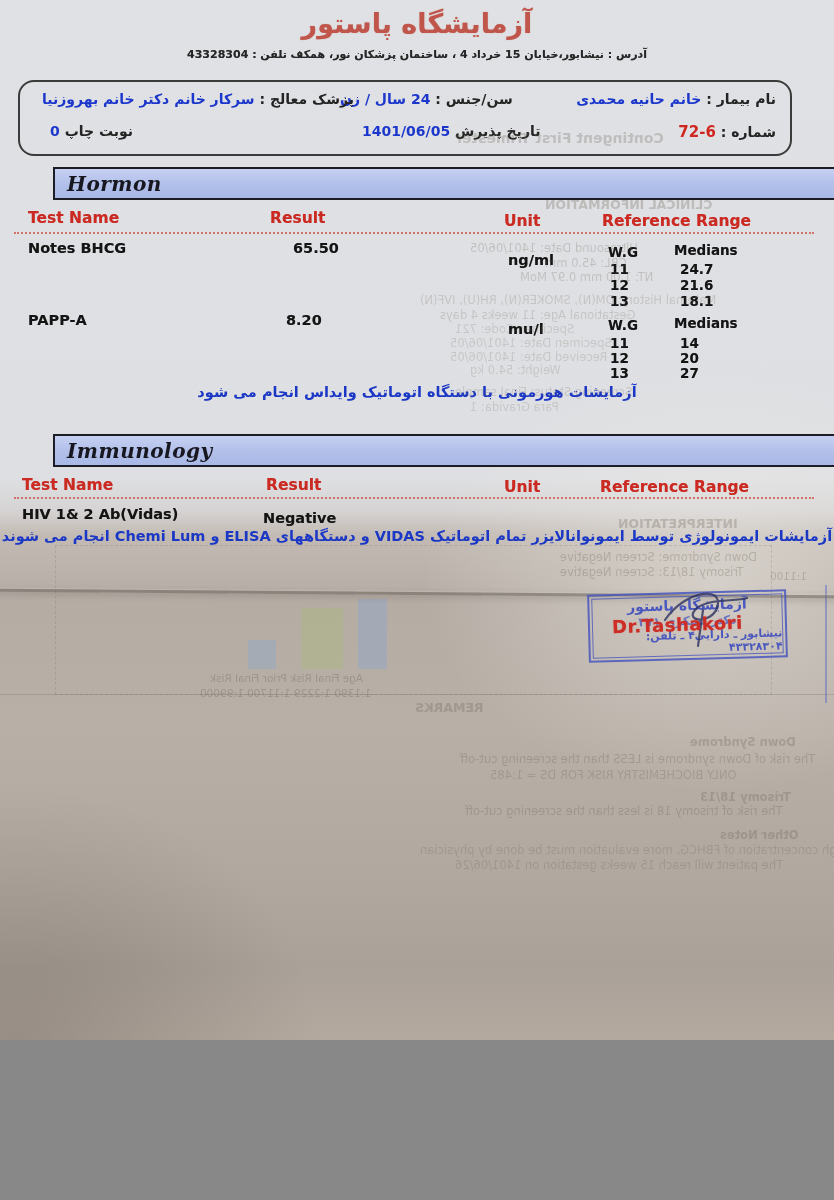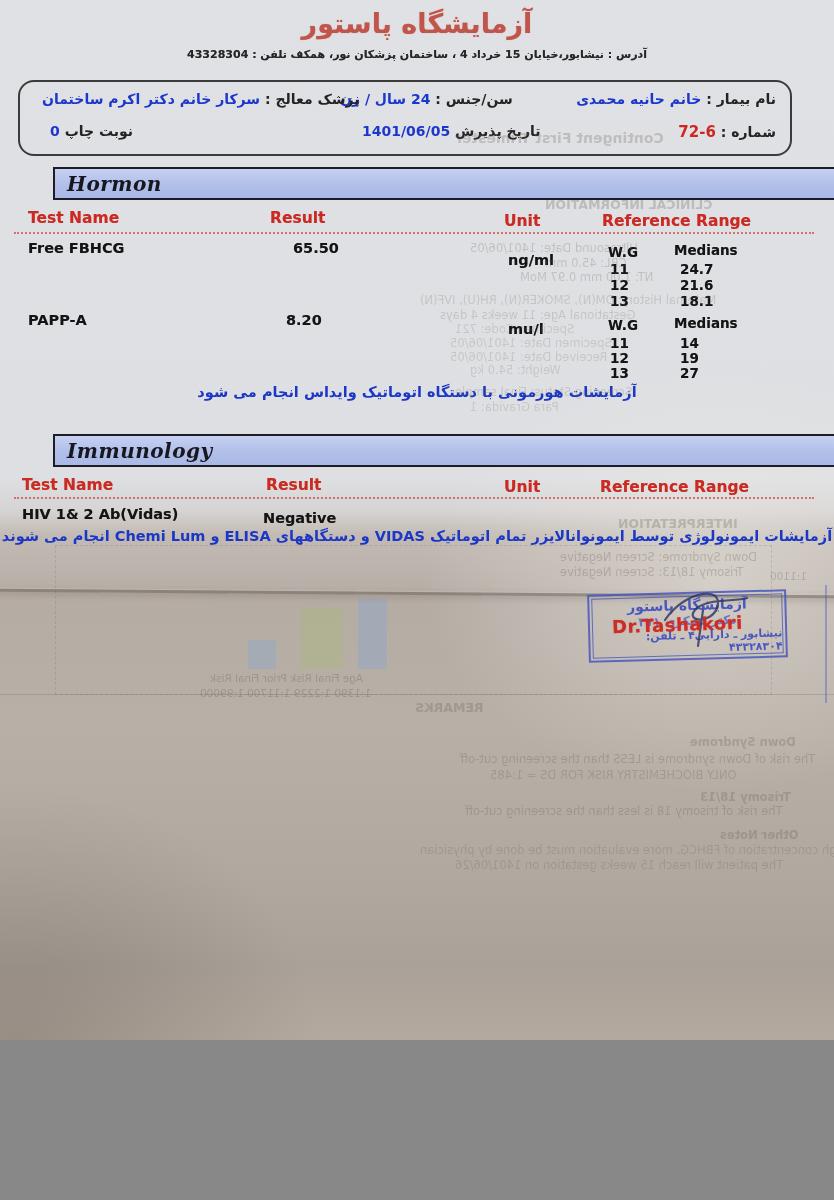--- a/index.html
+++ b/index.html
@@ -83,21 +83,21 @@
     <span class="abs p-name rtl">
       <span class="plabel">نام بیمار :</span>
       <span class="pval-blue">خانم حانیه محمدی</span>
     </span>
     <span class="abs p-age rtl">
       <span class="plabel">سن/جنس :</span>
       <span class="pval-blue">24 سال / زن</span>
     </span>
     <span class="abs p-phys rtl">
       <span class="plabel">پزشک معالج :</span>
-      <span class="pval-blue">سرکار خانم دکتر اکرم ساختمان</span>
+      <span class="pval-blue">سرکار خانم دکتر خانم بهروزنیا</span>
     </span>
     <span class="abs p-num rtl">
       <span class="plabel">شماره :</span>
       <span class="pval-red">6-72</span>
     </span>
     <span class="abs p-date rtl">
       <span class="plabel">تاریخ پذیرش</span>
       <span class="pval-blue">1401/06/05</span>
     </span>
     <span class="abs p-print rtl">
@@ -109,41 +109,41 @@
   <div class="abs secbar bar-hormon">
     <span class="sectitle">Hormon</span>
   </div>
 
   <span class="th" style="left:28px;top:209px">Test Name</span>
   <span class="th" style="left:270px;top:209px">Result</span>
   <span class="th" style="left:504px;top:212px">Unit</span>
   <span class="th" style="left:602px;top:212px">Reference Range</span>
   <div class="rule" style="top:232px"></div>
 
-  <span class="cell" style="left:28px;top:240px">Free FBHCG</span>
+  <span class="cell" style="left:28px;top:240px">Notes BHCG</span>
   <span class="cell" style="left:293px;top:240px">65.50</span>
   <span class="cell" style="left:508px;top:252px">ng/ml</span>
   <span class="cell refh" style="left:600px;top:244px">W.G</span>
   <span class="cell refh" style="left:666px;top:242px">Medians</span>
   <span class="cell refh" style="left:602px;top:261px">11</span>
   <span class="cell refh" style="left:672px;top:261px">24.7</span>
   <span class="cell refh" style="left:602px;top:277px">12</span>
   <span class="cell refh" style="left:672px;top:277px">21.6</span>
   <span class="cell refh" style="left:602px;top:293px">13</span>
   <span class="cell refh" style="left:672px;top:293px">18.1</span>
 
   <span class="cell" style="left:28px;top:312px">PAPP-A</span>
   <span class="cell" style="left:286px;top:312px">8.20</span>
   <span class="cell" style="left:508px;top:321px">mu/l</span>
   <span class="cell refh" style="left:600px;top:317px">W.G</span>
   <span class="cell refh" style="left:666px;top:315px">Medians</span>
   <span class="cell refh" style="left:602px;top:335px">11</span>
   <span class="cell refh" style="left:672px;top:335px">14</span>
   <span class="cell refh" style="left:602px;top:350px">12</span>
-  <span class="cell refh" style="left:672px;top:350px">19</span>
+  <span class="cell refh" style="left:672px;top:350px">20</span>
   <span class="cell refh" style="left:602px;top:365px">13</span>
   <span class="cell refh" style="left:672px;top:365px">27</span>
 
   <div class="abs secbar bar-immu">
     <span class="sectitle">Immunology</span>
   </div>
 
   <div class="abs note note-hormon rtl">آزمایشات  هورمونی با دستگاه اتوماتیک وایداس  انجام می شود</div>
 
   <span class="th" style="left:22px;top:476px">Test Name</span>

